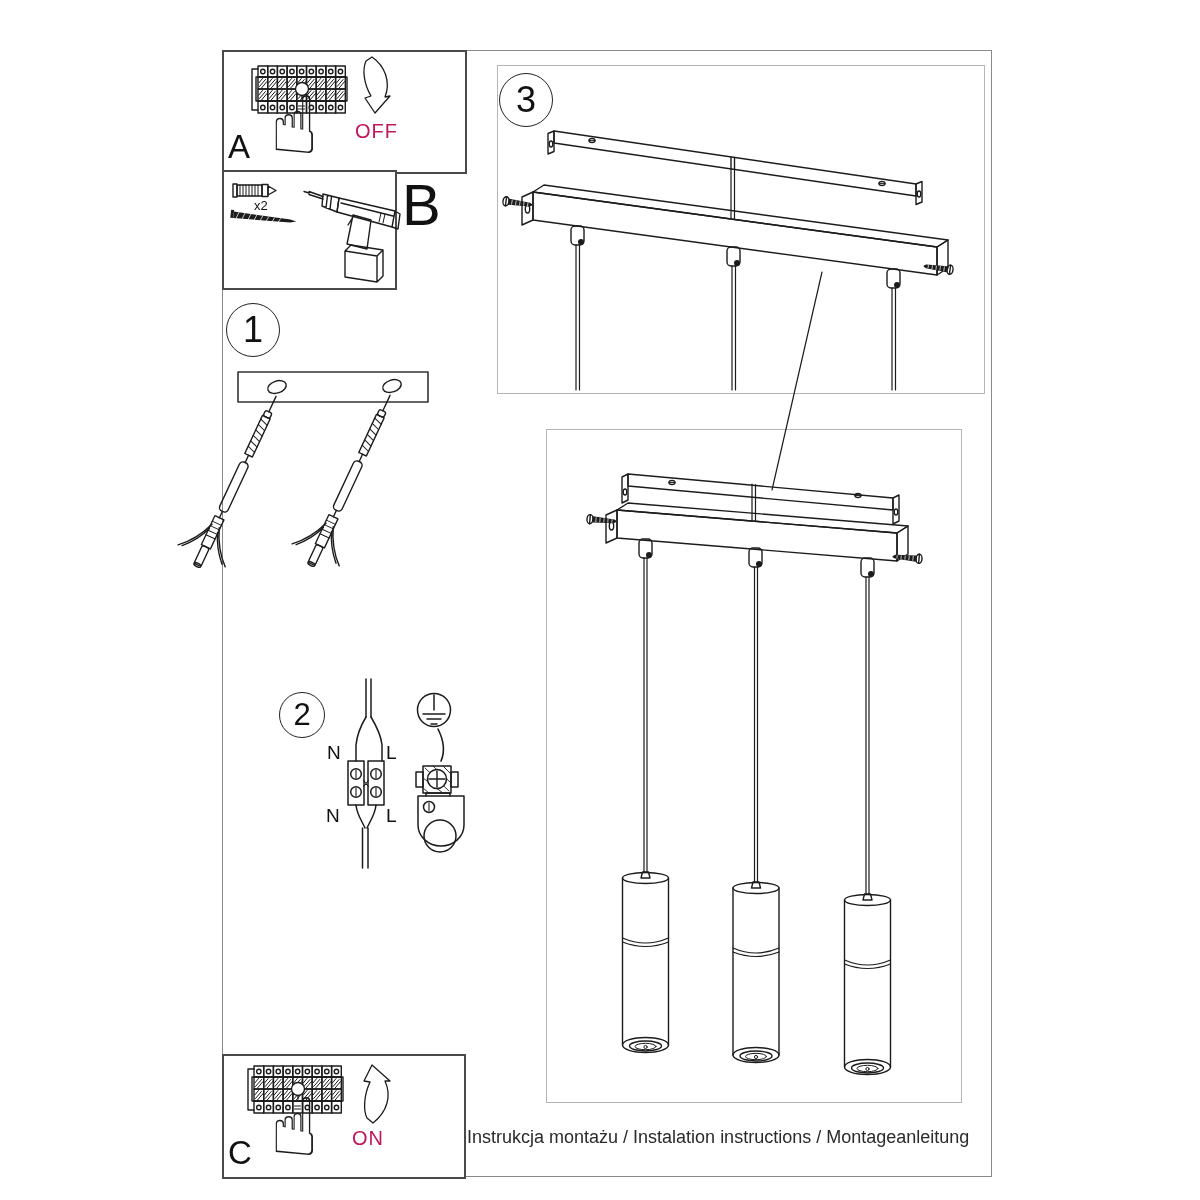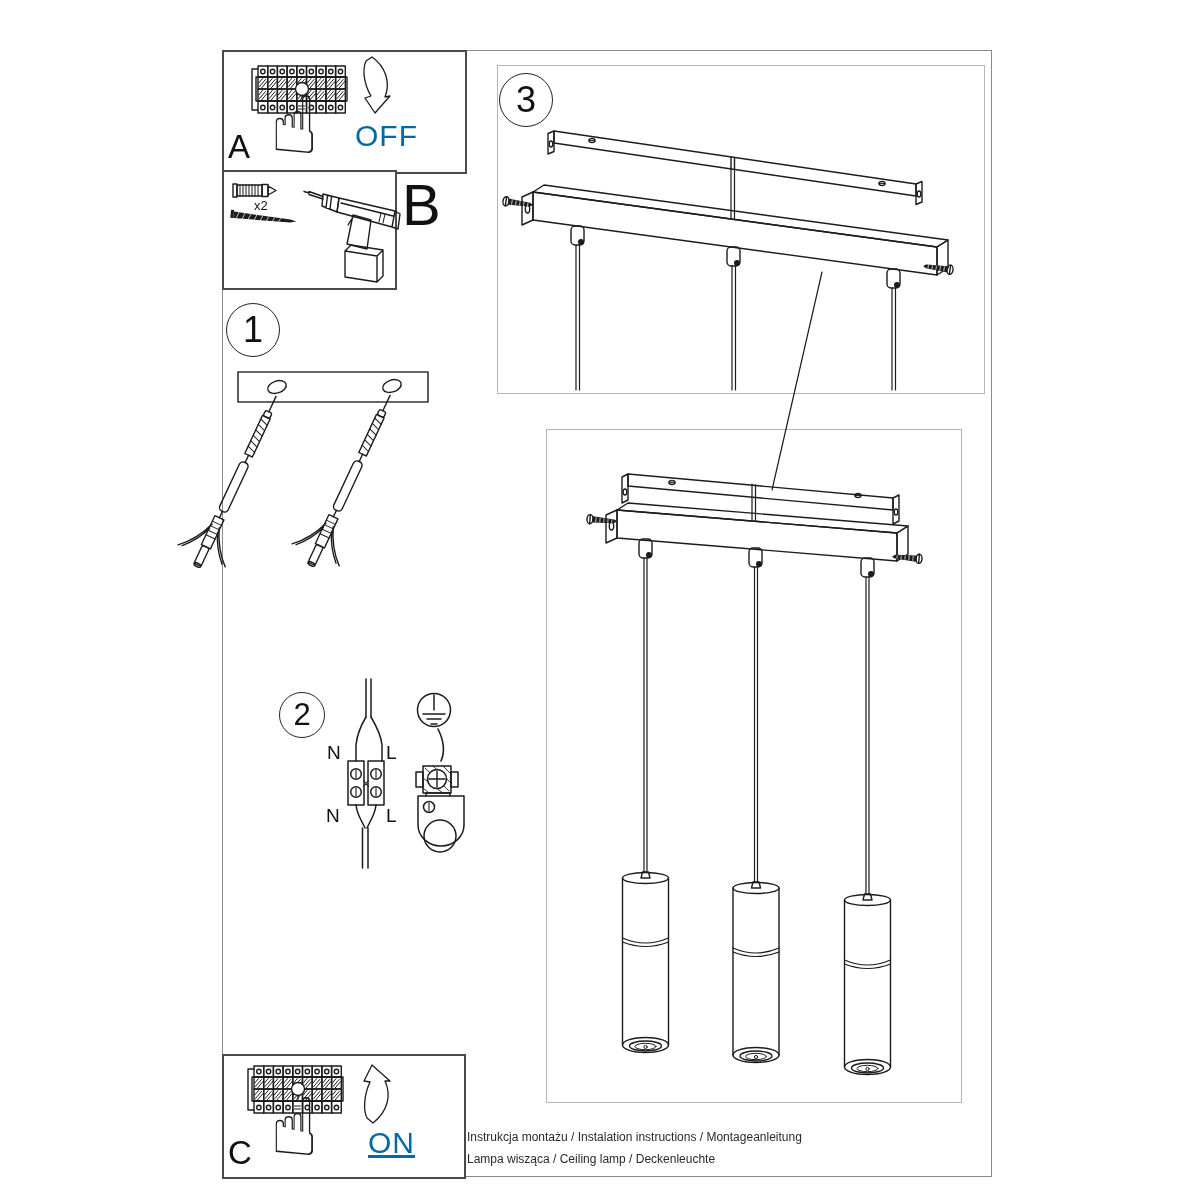--- a/index.html
+++ b/index.html
@@ -4,27 +4,27 @@
 <style>
   html,body{margin:0;padding:0;background:#fff;}
   #page{position:relative;width:1200px;height:1200px;background:#fff;
         font-family:"Liberation Sans","DejaVu Sans",sans-serif;color:#1c1c1c;overflow:hidden;}
   .abs{position:absolute;}
   .frame{border:1px solid #8a8a8a;}
   .panelDark{border:2px solid #4a4a4a;background:#fff;}
   .panelLight{border:1px solid #b5b5b5;background:transparent;}
   .bigLetter{font-size:33px;color:#111;line-height:1;}
   .hugeLetter{font-size:58px;color:#111;line-height:1;}
-  .actionTxt{font-size:30px;color:#0369a1;line-height:1;letter-spacing:1px;}
+  .actionTxt{font-size:20px;color:#be185d;line-height:1;letter-spacing:1px;}
   .stepCircle{border:1.7px solid #222;border-radius:50%;display:flex;
               align-items:center;justify-content:center;color:#111;background:#fff;}
   .nl{font-size:19px;color:#111;line-height:1;}
   .tiny{font-size:13px;color:#111;line-height:1;}
   .hand{font-family:"DejaVu Sans",sans-serif;font-size:80px;line-height:1;color:#1c1c1c;}
-  .footerTxt{font-size:12px;color:#2a2a2a;line-height:22px;}
+  .footerTxt{font-size:18px;color:#2a2a2a;line-height:22px;}
   svg{position:absolute;left:0;top:0;}
   svg *{vector-effect:none;}
 </style>
 </head>
 <body>
 
 <div id="page">
 
   <div class="abs frame" style="left:222px;top:50px;width:768px;height:1125px;"></div>
   <div class="abs panelDark" style="left:222px;top:50px;width:241px;height:120px;"></div>
@@ -284,20 +284,19 @@
   <div class="abs stepCircle" style="left:499px;top:73px;width:52px;height:52px;font-size:36px;">
     <span>3</span>
   </div>
 
   <span class="abs nl" style="left:327px;top:743px;">N</span>
   <span class="abs nl" style="left:386px;top:743px;">L</span>
   <span class="abs nl" style="left:326px;top:806px;">N</span>
   <span class="abs nl" style="left:386px;top:806px;">L</span>
 
   <span class="abs bigLetter" style="left:228px;top:1136px;">C</span>
-  <span class="abs actionTxt" style="left:368px;top:1128px;text-decoration:underline;">ON</span>
+  <span class="abs actionTxt" style="left:352px;top:1128px;">ON</span>
 
   <div class="abs footerTxt" style="left:467px;top:1126px;">
     <div>Instrukcja montażu / Instalation instructions / Montageanleitung</div>
-    <div>Lampa wisząca / Ceiling lamp / Deckenleuchte</div>
   </div>
 
 </div>
 
 </body></html>

